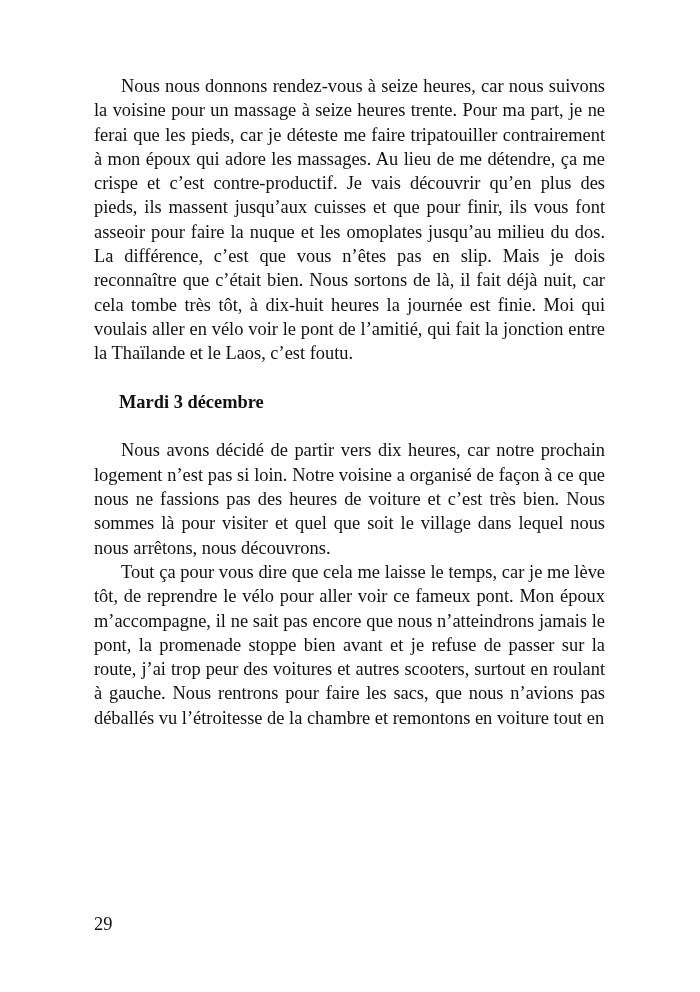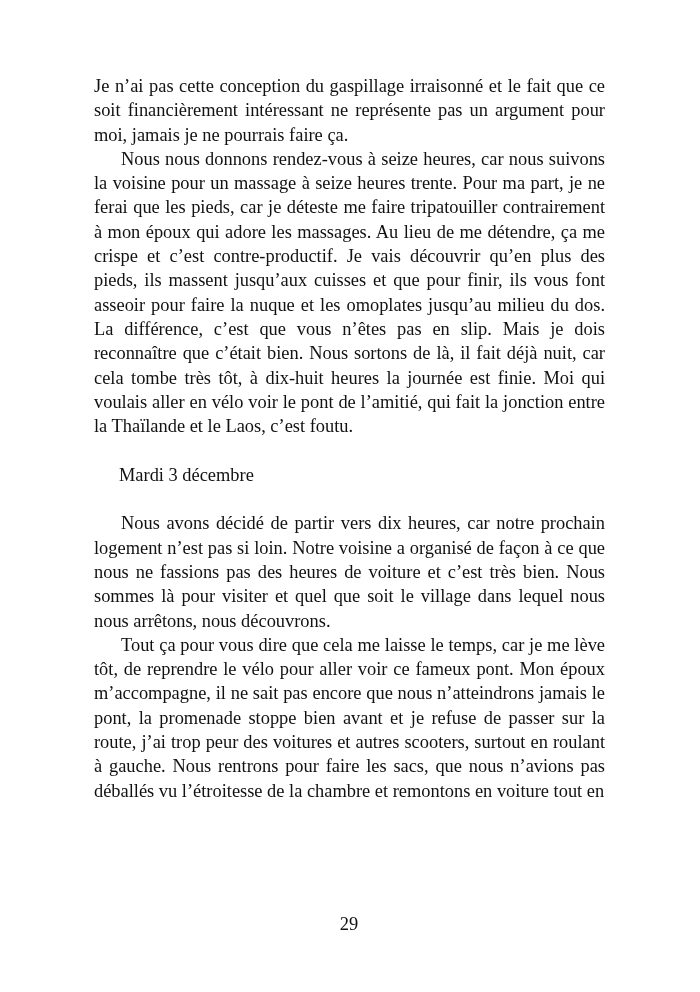--- a/index.html
+++ b/index.html
@@ -31,39 +31,38 @@
   .block p.indent {
     text-indent: 27px;
   }
   .block p.noindent {
     text-indent: 0;
   }
   .heading {
     margin: 24.3px 0 24.3px 0;
     font-size: 18.4px;
     line-height: 24.3px;
-    font-weight: normal;
+    font-weight: bold;
     padding-left: 25px;
   }
   .page-number {
     position: absolute;
     top: 912px;
     left: 94px;
     width: 510px;
-    text-align: center;
+    text-align: left;
     font-size: 18.4px;
     line-height: 24px;
   }
 </style>
 </head>
 <body>
 
 <div class="page">
   <div class="block">
-    <p class="noindent">Je n’ai pas cette conception du gaspillage irraisonné et le fait que ce soit financièrement intéressant ne représente pas un argument pour moi, jamais je ne pourrais faire ça.</p>
     <p class="indent">Nous nous donnons rendez-vous à seize heures, car nous suivons la voisine pour un massage à seize heures trente. Pour ma part, je ne ferai que les pieds, car je déteste me faire tripatouiller contrairement à mon époux qui adore les massages. Au lieu de me détendre, ça me crispe et c’est contre-productif. Je vais découvrir qu’en plus des pieds, ils massent jusqu’aux cuisses et que pour finir, ils vous font asseoir pour faire la nuque et les omoplates jusqu’au milieu du dos. La différence, c’est que vous n’êtes pas en slip. Mais je dois reconnaître que c’était bien. Nous sortons de là, il fait déjà nuit, car cela tombe très tôt, à dix-huit heures la journée est finie. Moi qui voulais aller en vélo voir le pont de l’amitié, qui fait la jonction entre la Thaïlande et le Laos, c’est foutu.</p>
   </div>
 
   <div class="heading">Mardi 3 décembre</div>
 
   <div class="block">
     <p class="indent">Nous avons décidé de partir vers dix heures, car notre prochain logement n’est pas si loin. Notre voisine a organisé de façon à ce que nous ne fassions pas des heures de voiture et c’est très bien. Nous sommes là pour visiter et quel que soit le village dans lequel nous nous arrêtons, nous découvrons.</p>
     <p class="indent">Tout ça pour vous dire que cela me laisse le temps, car je me lève tôt, de reprendre le vélo pour aller voir ce fameux pont. Mon époux m’accompagne, il ne sait pas encore que nous n’atteindrons jamais le pont, la promenade stoppe bien avant et je refuse de passer sur la route, j’ai trop peur des voitures et autres scooters, surtout en roulant à gauche. Nous rentrons pour faire les sacs, que nous n’avions pas déballés vu l’étroitesse de la chambre et remontons en voiture tout en</p>
   </div>
 </div>

